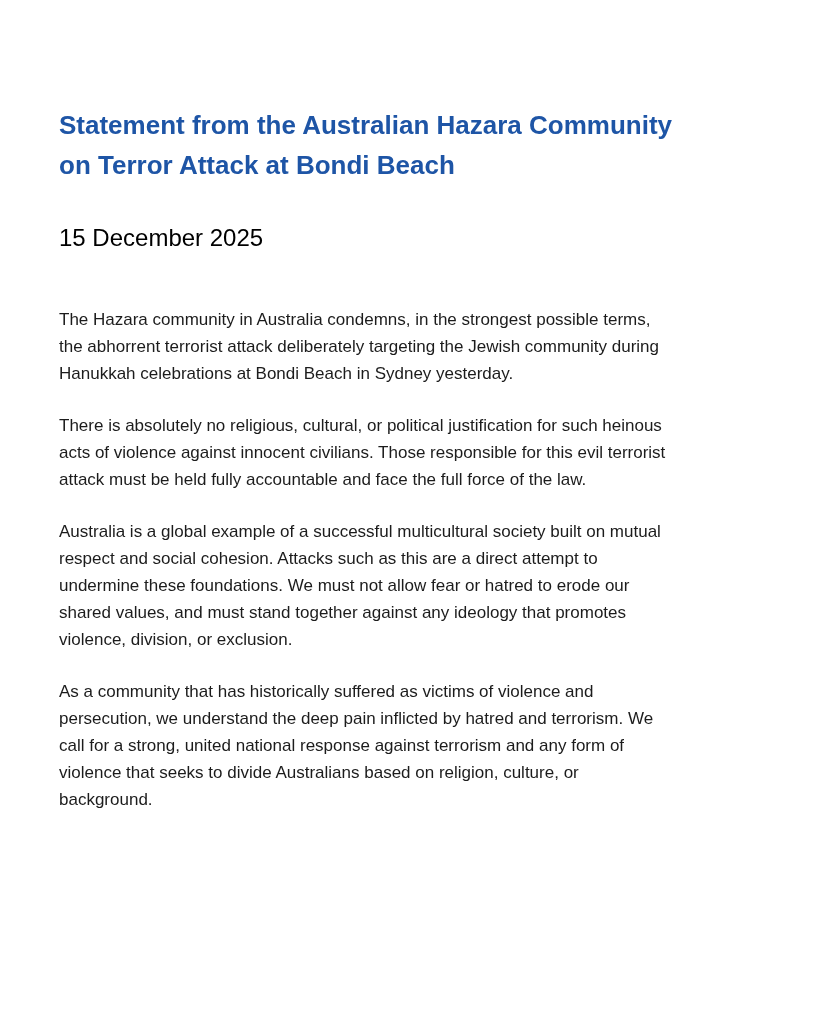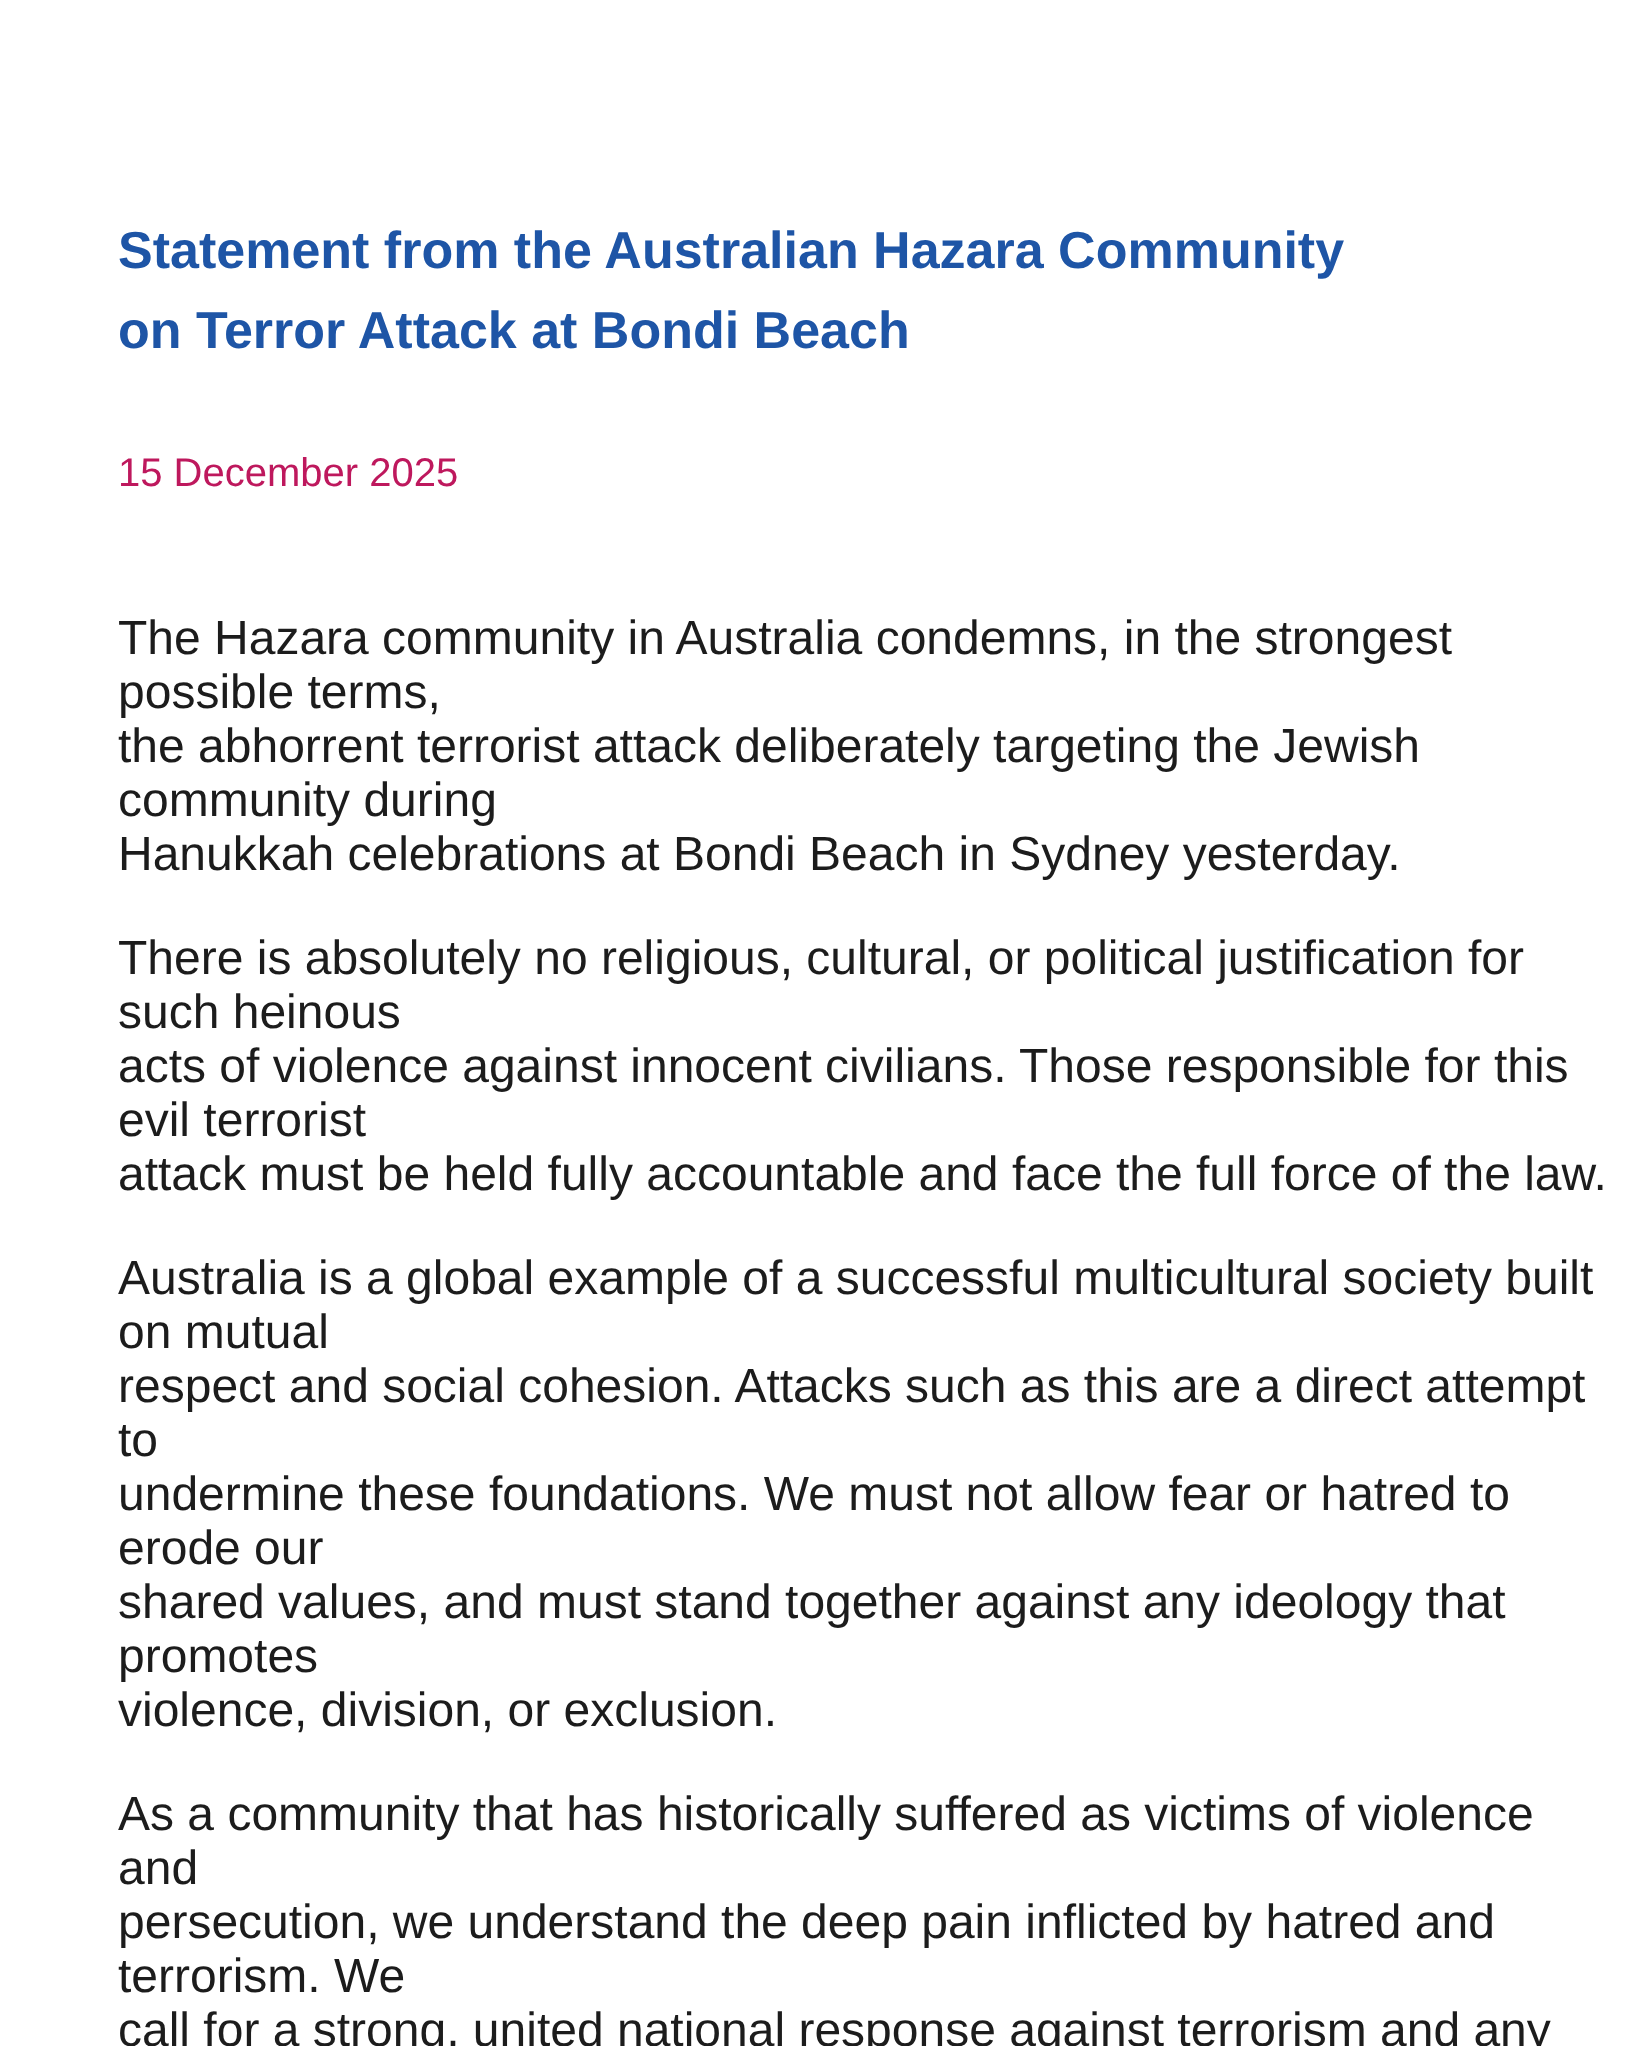--- a/index.html
+++ b/index.html
@@ -25,27 +25,27 @@
     margin: 0 0 39px 0;
     font-family: "Liberation Sans", sans-serif;
     font-size: 26px;
     line-height: 40px;
     font-weight: bold;
     color: #1e55a6;
     white-space: pre-line;
   }
   .date {
     margin: 0 0 55px 0;
-    font-size: 20px;
+    font-size: 24px;
     line-height: 27px;
-    color: #be185d;
+    color: #000000;
   }
   .para {
     margin: 0 0 25px 0;
-    font-size: 24px;
+    font-size: 17px;
     line-height: 27px;
     color: #1c1c1c;
     white-space: pre-line;
   }
 </style>
 </head>
 <body>
 
 <div class="page">
   <article class="content">

